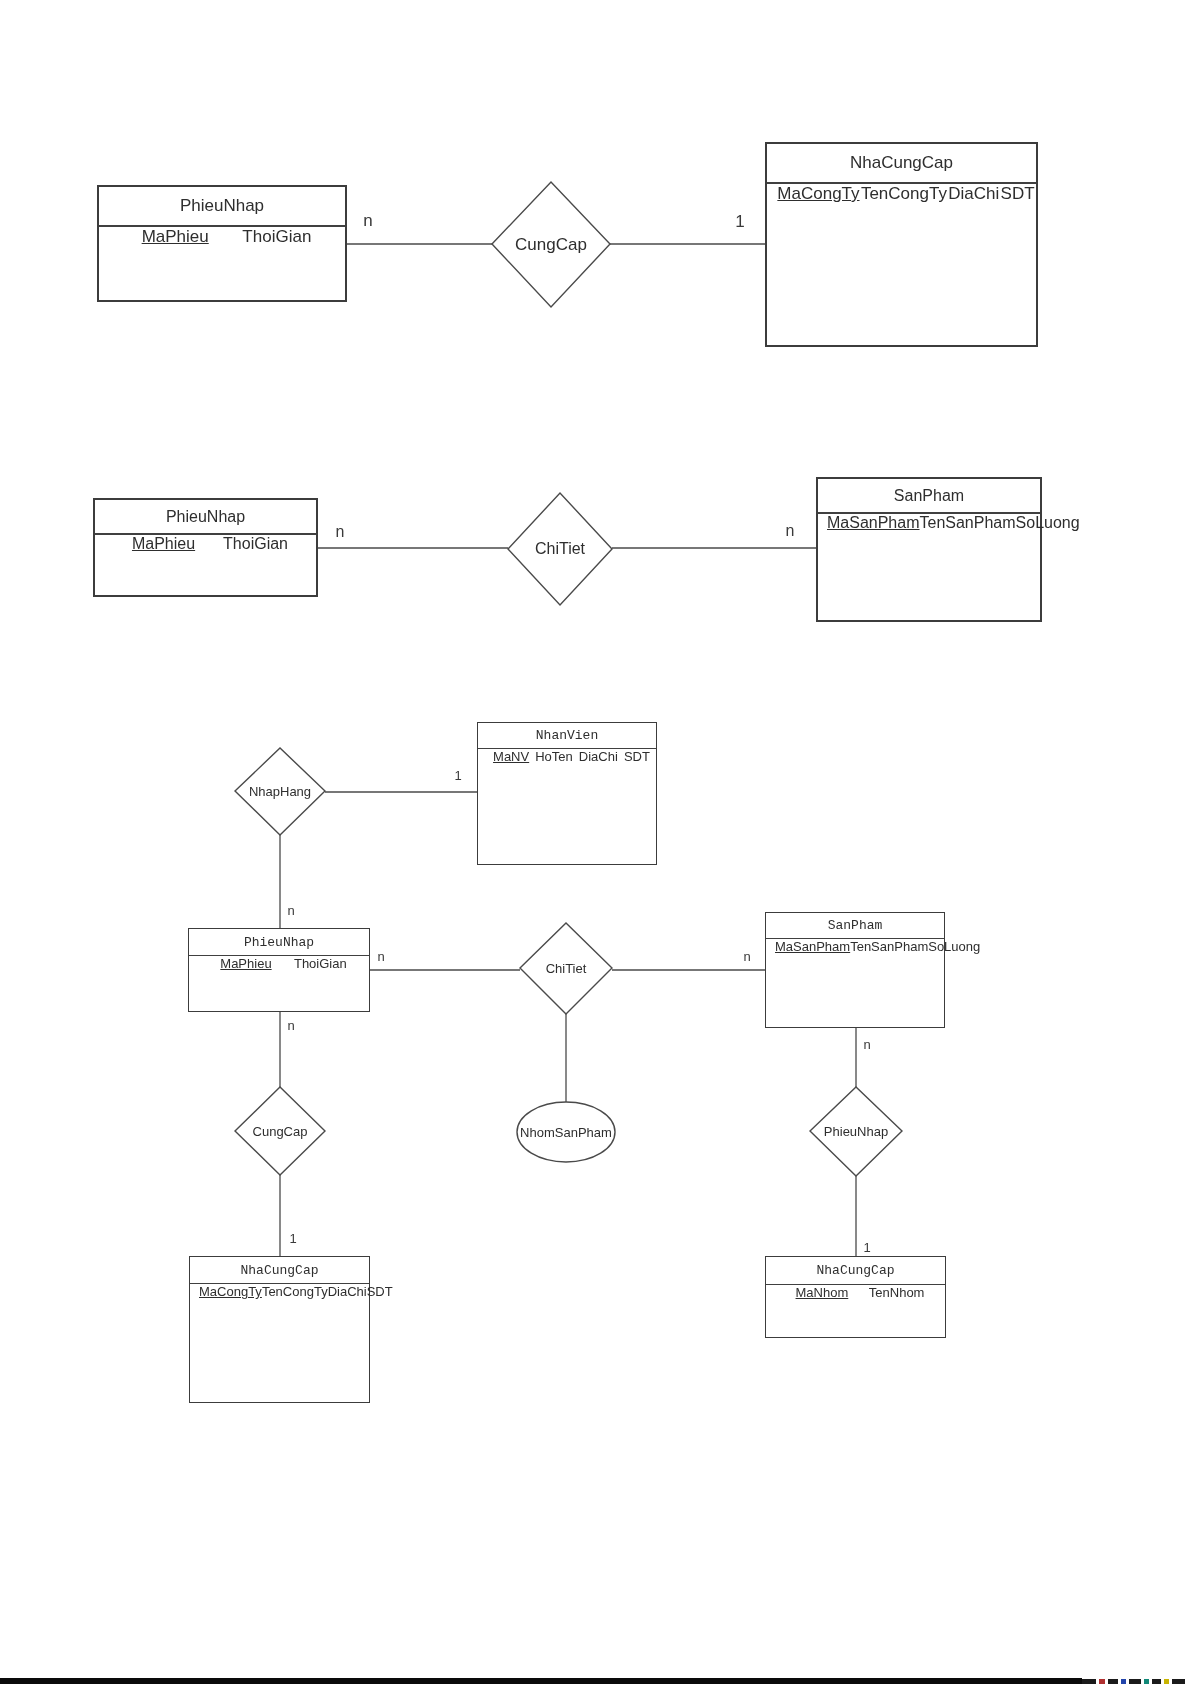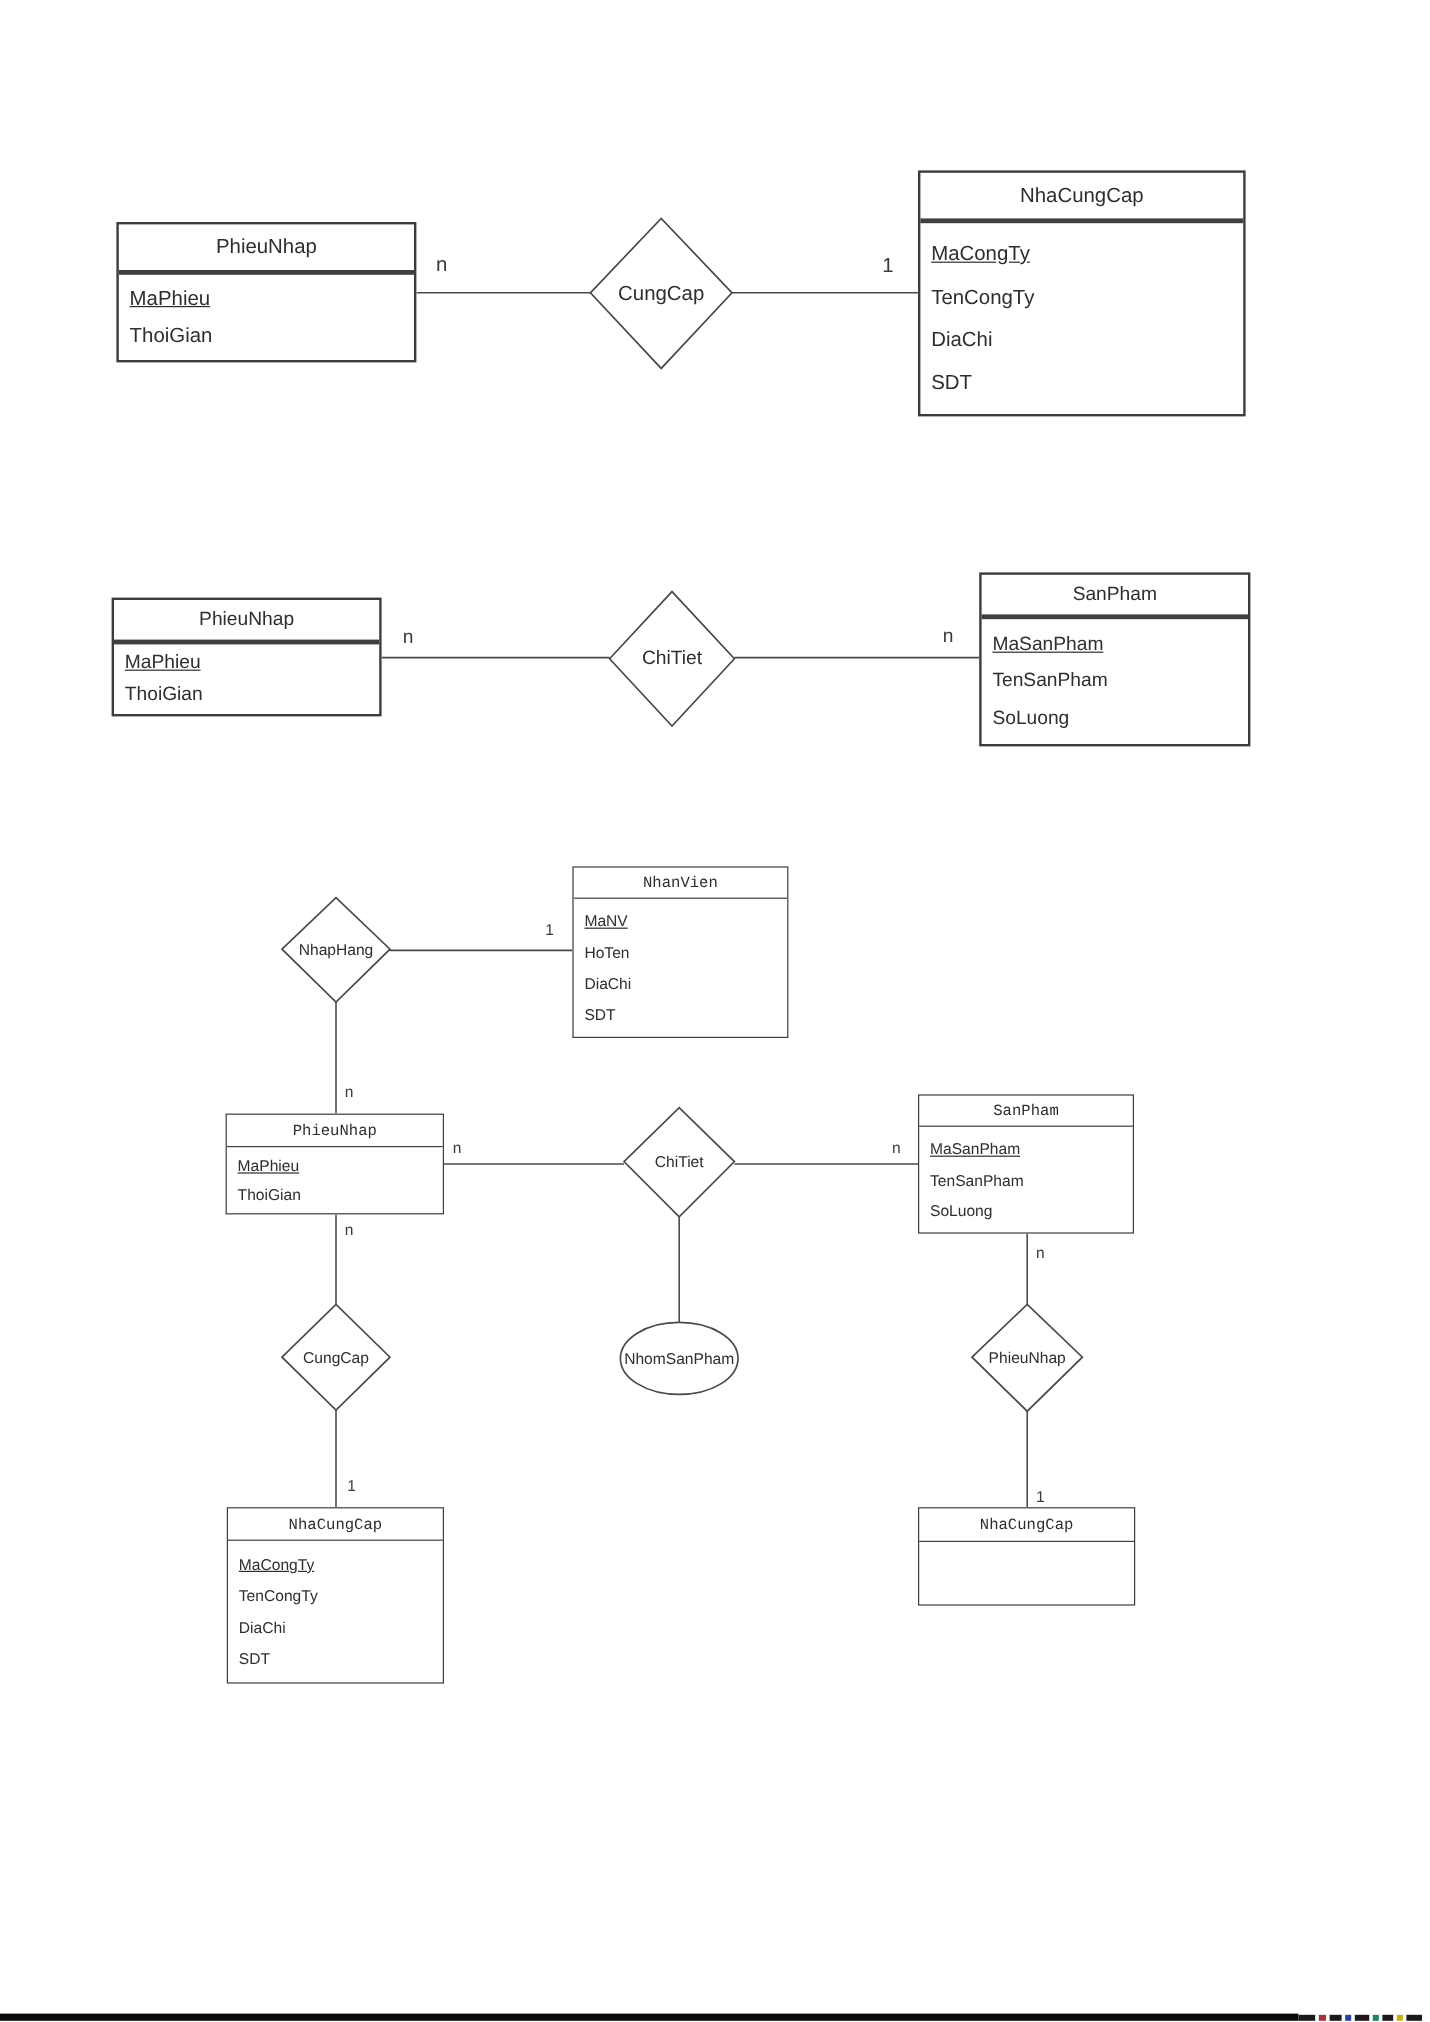--- a/index.html
+++ b/index.html
@@ -15,26 +15,26 @@
   .entity{
     position:absolute;
     background:#ffffff;
     border:2px solid #3c3c3c;
     display:flex;flex-direction:column;
     box-sizing:border-box;
     z-index:2;
   }
   .entity .entity-title{
     display:flex;align-items:center;justify-content:center;
-    border-bottom:4px solid #404040;
+    border-bottom:2px solid #404040;
     flex:0 0 auto;
   }
   .entity .entity-attrs{
     flex:1 1 auto;
-    display:flex;flex-direction:column;justify-content:space-evenly;
+    display:flex;flex-direction:row;justify-content:space-evenly;
     padding-left:9px;
   }
   .entity .attr{white-space:nowrap;}
   .entity .pk{text-decoration:underline;}
   .d1{font-size:17px;}
   .d2{font-size:16px;}
   .d3{font-size:13px;border-width:1.5px;}
   .d3 .entity-title{border-bottom-width:1.5px;font-family:Liberation Mono, monospace;}
   .diamond-label,.card-label,.ellipse-label{
     position:absolute;transform:translate(-50%,-50%);
@@ -165,20 +165,24 @@
     <div class="entity-attrs">
       <div class="attr pk">MaCongTy</div>
       <div class="attr">TenCongTy</div>
       <div class="attr">DiaChi</div>
       <div class="attr">SDT</div>
     </div>
   </div>
 
   <div class="entity d3" style="left:765px;top:1256px;width:181px;height:82px">
     <div class="entity-title" style="height:27px">NhaCungCap</div>
+    <div class="entity-attrs">
+      <div class="attr pk">MaNhom</div>
+      <div class="attr">TenNhom</div>
+    </div>
   </div>
 
   <div class="diamond-label fs13" style="left:280px;top:791px">NhapHang</div>
   <div class="diamond-label fs13" style="left:566px;top:968px">ChiTiet</div>
   <div class="diamond-label fs13" style="left:280px;top:1131px">CungCap</div>
   <div class="diamond-label fs13" style="left:856px;top:1131px">PhieuNhap</div>
   <div class="ellipse-label fs13" style="left:566px;top:1132px">NhomSanPham</div>
 
   <div class="card-label fs13" style="left:458px;top:775px">1</div>
   <div class="card-label fs13" style="left:291px;top:910px">n</div>

